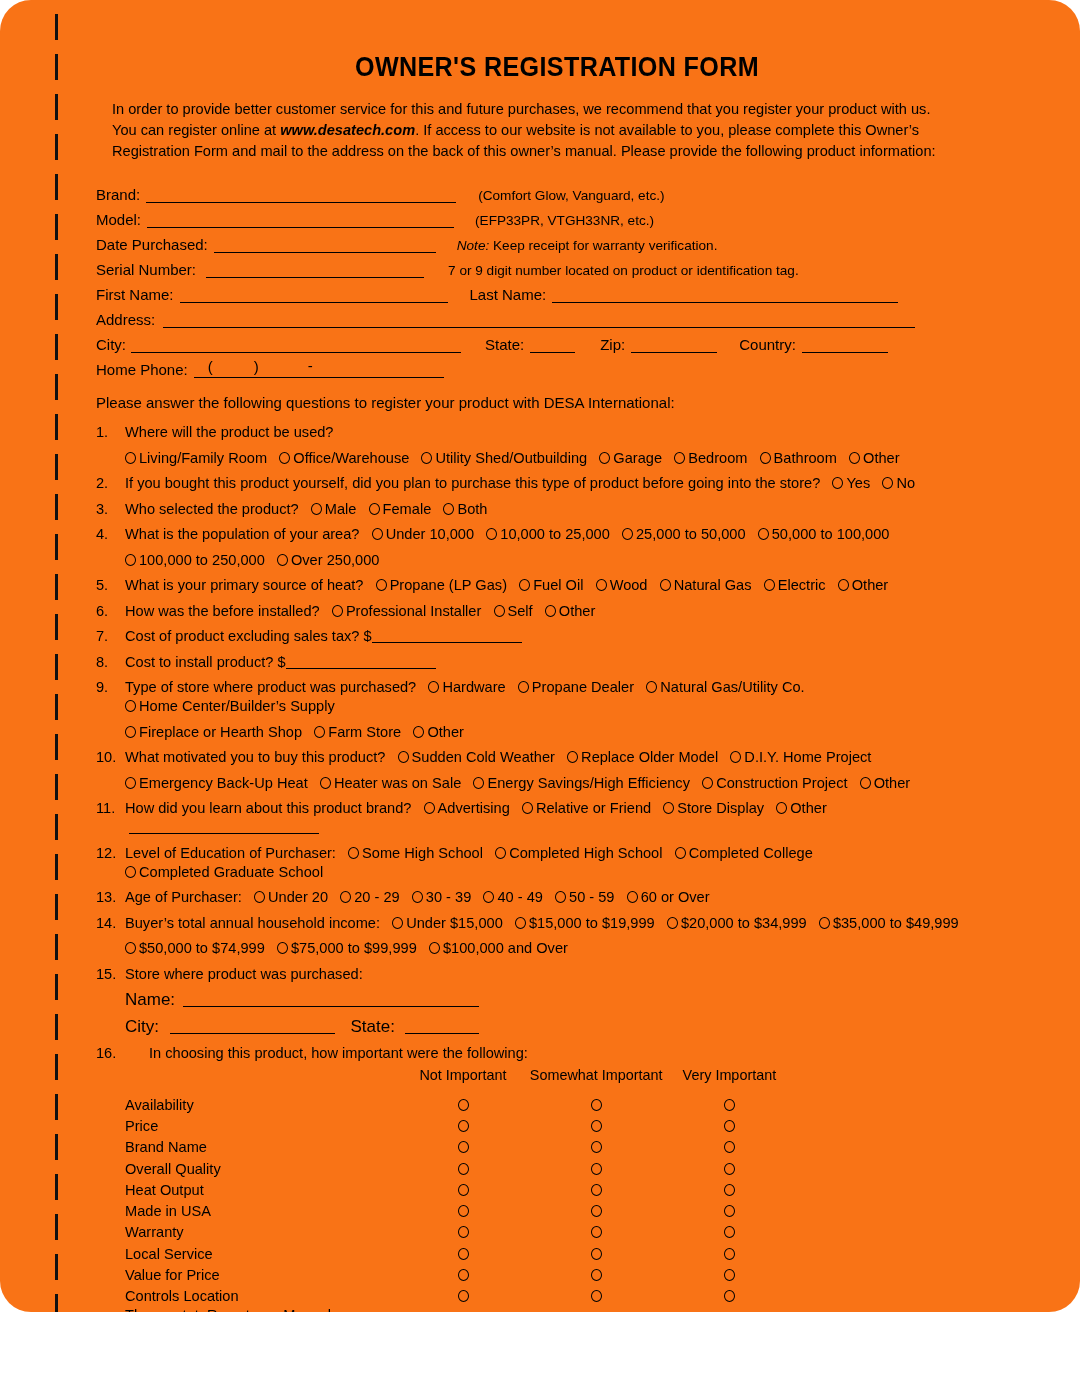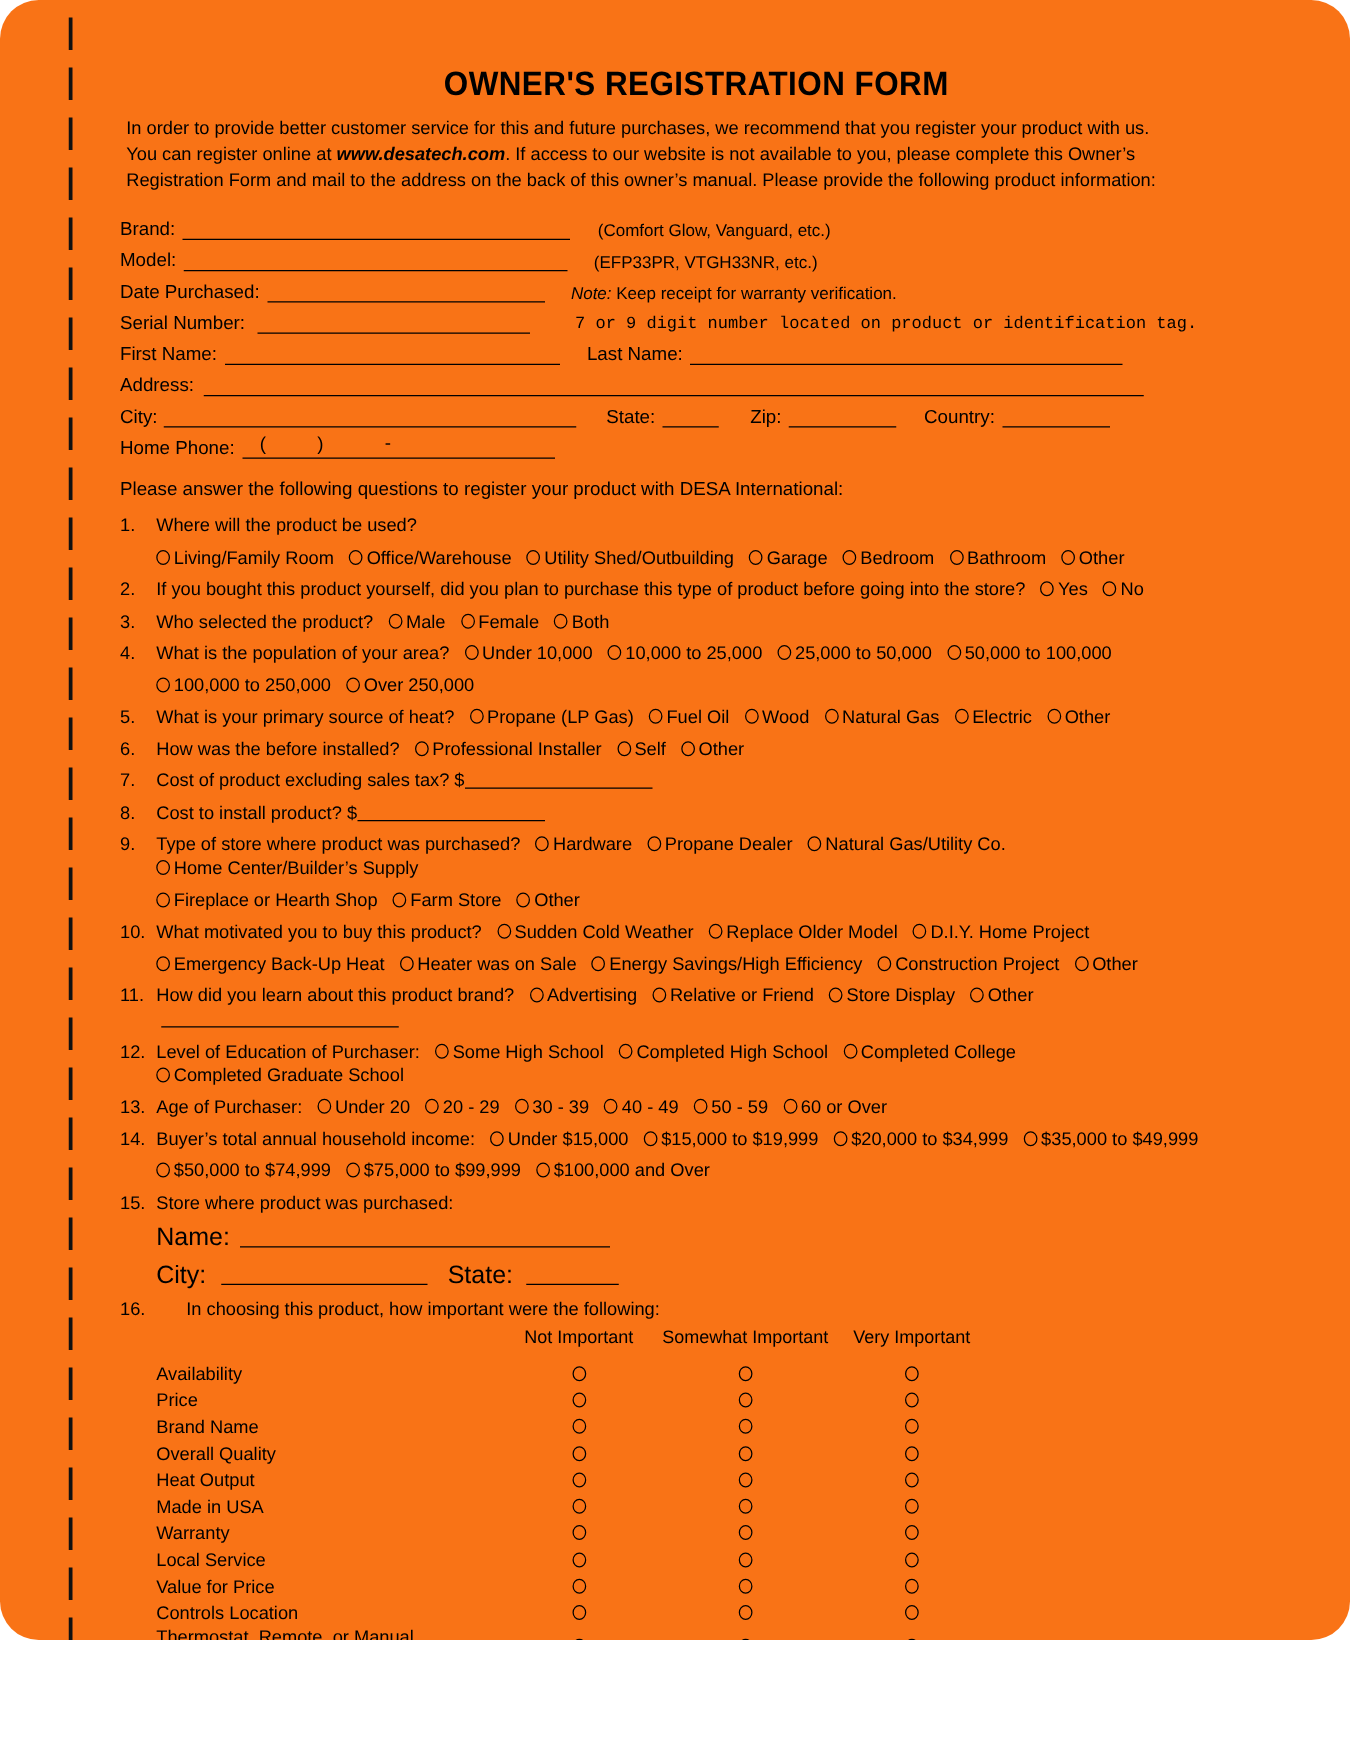--- a/index.html
+++ b/index.html
@@ -53,21 +53,21 @@
     text-align: center;
     margin: 52px 0 10px 0;
     padding: 0;
     transform: scaleX(0.93);
     transform-origin: center;
   }
 
   p.intro {
     font-size: 14.6px;
     line-height: 21px;
-    margin: 5px;
+    margin: 16px;
     padding: 0;
   }
   p.intro b { font-weight: bold; font-style: italic; }
 
   
   .fields {
     margin-top: 11px;
     font-size: 15px;
   }
   .frow {
@@ -113,21 +113,21 @@
     margin-right: 3px;
   }
   .uline {
     display: inline-block;
     border-bottom: 1.4px solid #000;
     height: 13px;
     vertical-align: -2px;
   }
 
   
-  .sub { padding-left: 29px; margin-bottom: 7px; font-size: 20px; }
+  .sub { padding-left: 29px; margin-bottom: 7px; font-size: 17px; }
 
   
   table.rate {
     margin-top: 4px;
     border-collapse: collapse;
     font-size: 14.6px;
     width: 700px;
   }
   table.rate th {
     font-weight: normal;
@@ -210,21 +210,21 @@
 
       <div class="frow">
         <span class="lbl">Date Purchased:</span>
         <span class="ln" style="width:222px;margin-left:6px;"></span>
         <span class="hint" style="margin-left:21px;"><i>Note:</i><span> Keep receipt for warranty verification.</span></span>
       </div>
 
       <div class="frow">
         <span class="lbl">Serial Number:</span>
         <span class="ln" style="width:218px;margin-left:10px;"></span>
-        <span class="hint" style="margin-left:36px;font-family:Liberation Mono, monospace;">7 or 9 digit number located on product or identification tag.</span>
+        <span class="hint" style="margin-left:24px;">7 or 9 digit number located on product or identification tag.</span>
       </div>
 
       <div class="frow">
         <span class="lbl">First Name:</span>
         <span class="ln" style="width:268px;margin-left:6px;"></span>
         <span class="lbl" style="margin-left:22px;">Last Name:</span>
         <span class="ln" style="width:346px;margin-left:6px;"></span>
       </div>
 
       <div class="frow">

